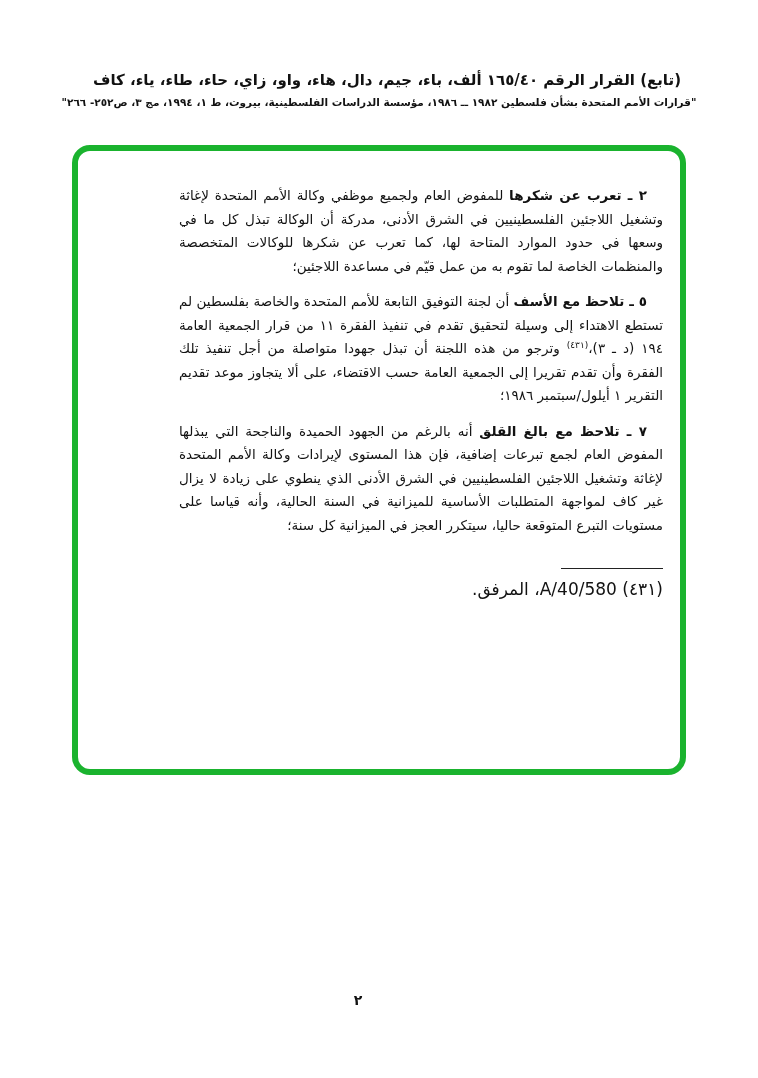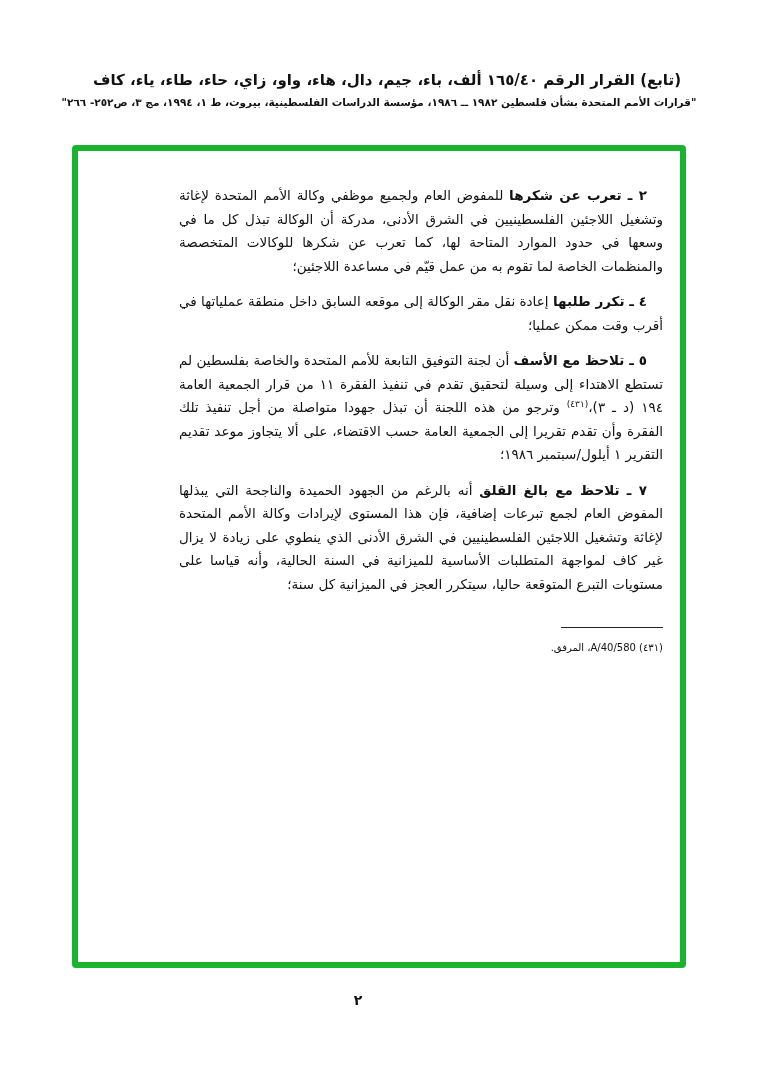--- a/index.html
+++ b/index.html
@@ -4,57 +4,56 @@
 <style>
   html,body{margin:0;padding:0;}
   body{
     width:758px;height:1078px;background:#ffffff;position:relative;
     font-family:"DejaVu Sans",sans-serif;color:#121212;overflow:hidden;
   }
   .header{position:absolute;top:70px;left:0;width:758px;text-align:center;direction:rtl;}
   .doc-title{font-size:15px;font-weight:bold;letter-spacing:0;line-height:20px;padding-left:16px;}
   .doc-source{font-size:10.5px;font-weight:bold;margin-top:5px;line-height:14px;}
   .frame{
-    position:absolute;left:72px;top:145px;width:614px;height:823px;
-    box-sizing:border-box;border:6px solid #1ab32e;border-radius:4px;background:#fff;
+    position:absolute;left:72px;top:145px;width:614px;height:630px;
+    box-sizing:border-box;border:6px solid #1ab32e;border-radius:18px;background:#fff;
   }
   .content{
     position:absolute;top:33px;right:17px;width:484px;
     direction:rtl;text-align:justify;
     font-size:13.5px;line-height:23.5px;
   }
   .para{margin:0 0 12px 0;text-indent:16px;}
   .para .lead{font-weight:bold;}
   .para sup{font-size:9px;line-height:0;vertical-align:super;}
   .footnote-block{margin-top:20px;padding-left:4px;text-align:right;direction:rtl;}
   .fn-rule{
     display:inline-block;width:102px;height:0;
     border-top:1.5px solid #222;margin-left:20px;margin-bottom:4px;
   }
-  .fn-text{font-size:10px;line-height:16px;margin-left:20px;direction:rtl;}
+  .fn-text{font-size:17px;line-height:16px;margin-left:20px;direction:rtl;}
   .page-number{
     position:absolute;top:992px;left:0;width:716px;text-align:center;
     font-size:14px;font-weight:bold;
   }
 </style>
 </head>
 <body>
 
 <div class="header">
   <div class="doc-title">(تابع) القرار الرقم ١٦٥/٤٠ ألف، باء، جيم، دال، هاء، واو، زاي، حاء، طاء، ياء، كاف</div>
   <div class="doc-source">"قرارات الأمم المتحدة بشأن فلسطين ١٩٨٢ ــ ١٩٨٦، مؤسسة الدراسات الفلسطينية، بيروت، ط ١، ١٩٩٤، مج ٣، ص٢٥٢- ٢٦٦"</div>
 </div>
 
 <div class="frame">
   <div class="content">
 
     <p class="para"><span class="lead"><span>٢</span> <span>ـ</span> <span>تعرب عن شكرها</span></span> <span>للمفوض العام ولجميع موظفي وكالة الأمم المتحدة لإغاثة وتشغيل اللاجئين الفلسطينيين في الشرق الأدنى، مدركة أن الوكالة تبذل كل ما في وسعها في حدود الموارد المتاحة لها، كما تعرب عن شكرها للوكالات المتخصصة والمنظمات الخاصة لما تقوم به من عمل قيّم في مساعدة اللاجئين؛</span><sup></sup><span></span></p>
 
 
-    <p class="para"><span class="lead"><span>٤</span> <span>ـ</span> <span>تكرر طلبها</span></span> <span>إعادة نقل مقر الوكالة إلى موقعه السابق داخل منطقة عملياتها في أقرب وقت ممكن عمليا؛</span><sup></sup><span></span></p>
 
     <p class="para"><span class="lead"><span>٥</span> <span>ـ</span> <span>تلاحظ مع الأسف</span></span> <span>أن لجنة التوفيق التابعة للأمم المتحدة والخاصة بفلسطين لم تستطع الاهتداء إلى وسيلة لتحقيق تقدم في تنفيذ الفقرة ١١ من قرار الجمعية العامة ١٩٤ (د ـ ٣)،</span><sup>(٤٣١)</sup> <span>وترجو من هذه اللجنة أن تبذل جهودا متواصلة من أجل تنفيذ تلك الفقرة وأن تقدم تقريرا إلى الجمعية العامة حسب الاقتضاء، على ألا يتجاوز موعد تقديم التقرير ١ أيلول/سبتمبر ١٩٨٦؛</span></p>
 
 
     <p class="para"><span class="lead"><span>٧</span> <span>ـ</span> <span>تلاحظ مع بالغ القلق</span></span> <span>أنه بالرغم من الجهود الحميدة والناجحة التي يبذلها المفوض العام لجمع تبرعات إضافية، فإن هذا المستوى لإيرادات وكالة الأمم المتحدة لإغاثة وتشغيل اللاجئين الفلسطينيين في الشرق الأدنى الذي ينطوي على زيادة لا يزال غير كاف لمواجهة المتطلبات الأساسية للميزانية في السنة الحالية، وأنه قياسا على مستويات التبرع المتوقعة حاليا، سيتكرر العجز في الميزانية كل سنة؛</span><sup></sup><span></span></p>
 
     <div class="footnote-block">
       <span class="fn-rule"></span>
       <div class="fn-text"><span>(٤٣١)</span> <span dir="ltr">A/40/580</span><span>، المرفق.</span></div>
     </div>

